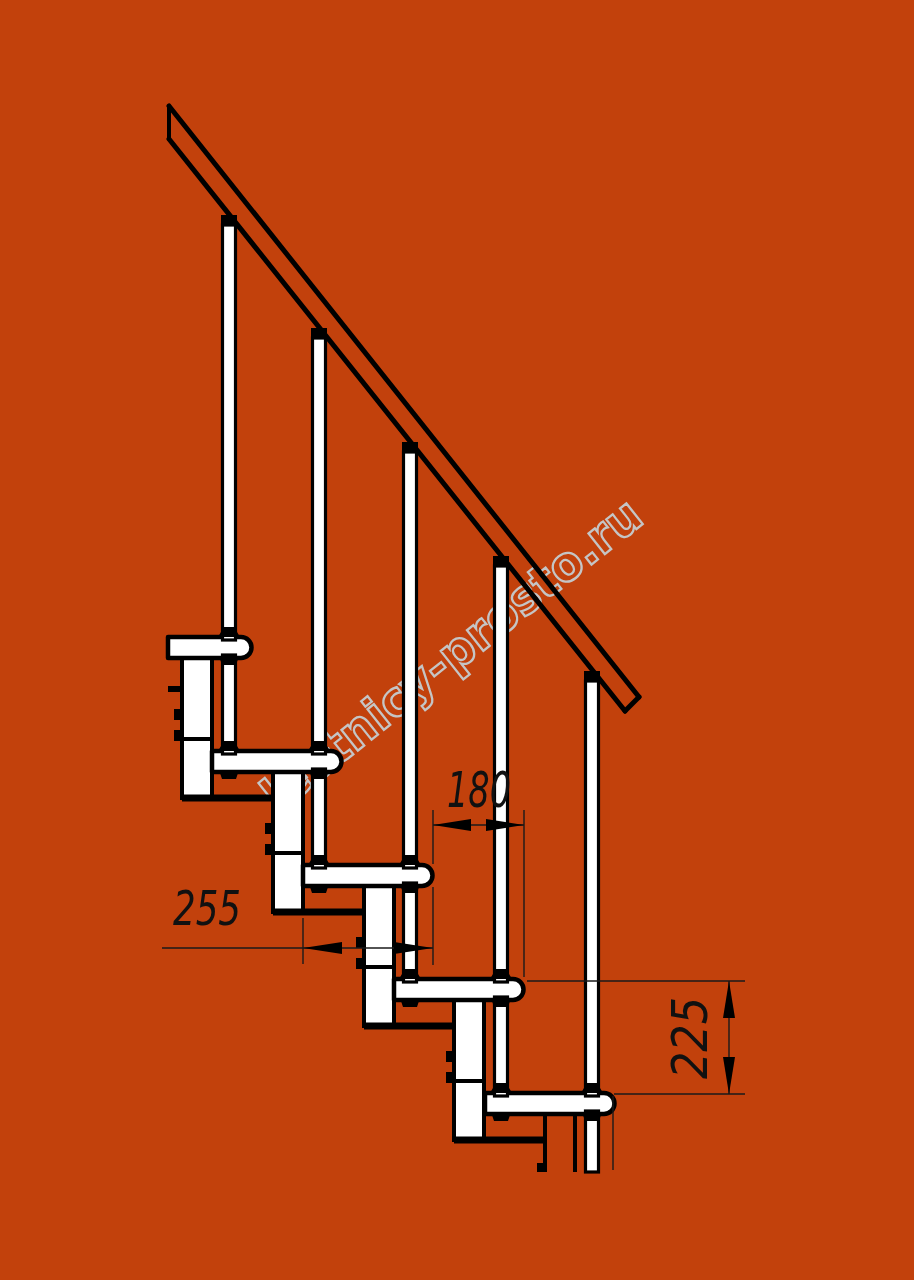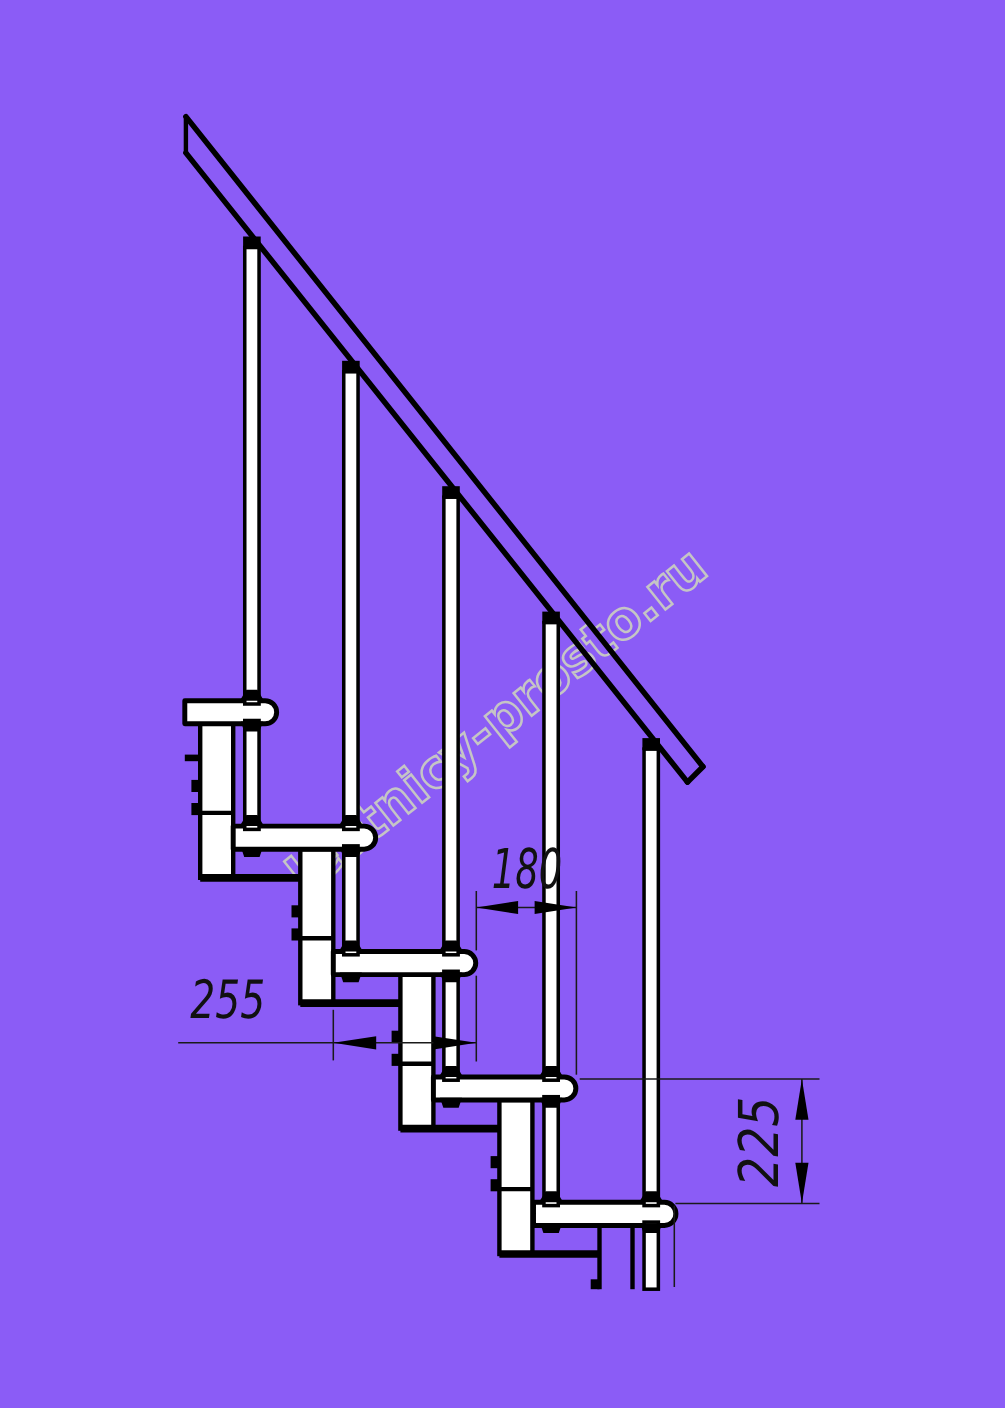--- a/index.html
+++ b/index.html
@@ -1,19 +1,19 @@
 <!DOCTYPE html>
 <html><head>
 <meta charset="utf-8">
 <style>
   html, body { margin: 0; padding: 0; background: #ffffff; }
   .page {
     width: 914px; height: 1280px;
     position: relative;
-    background: #8b5cf6;
+    background: #c2410c;
     font-family: "DejaVu Sans", sans-serif;
     overflow: hidden;
   }
   svg { display: block; }
   .dim-text {
     font-family: "DejaVu Sans", sans-serif;
     font-style: italic;
     fill: #111111;
   }
   .wm-text {

